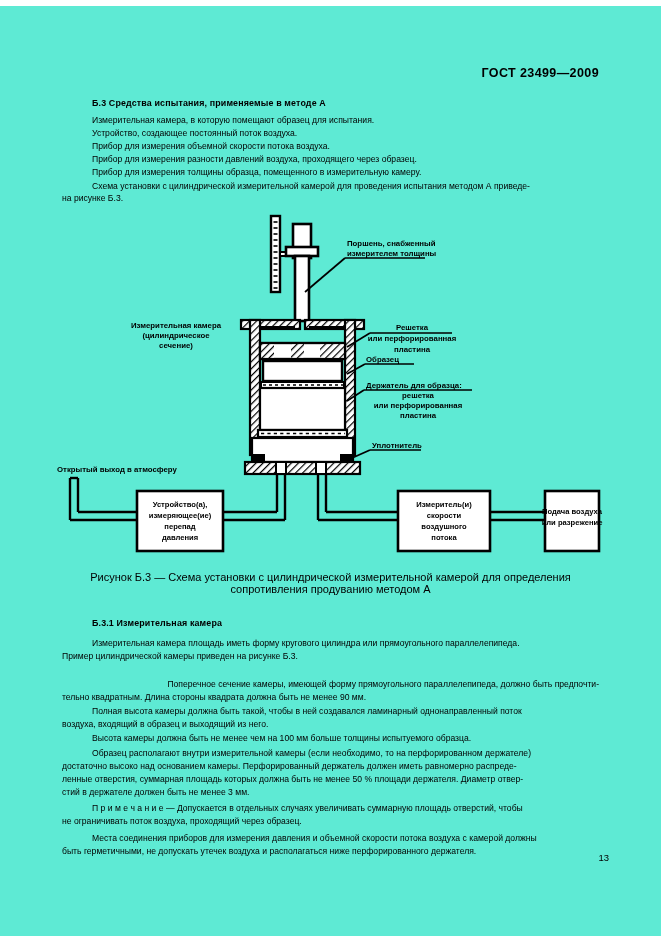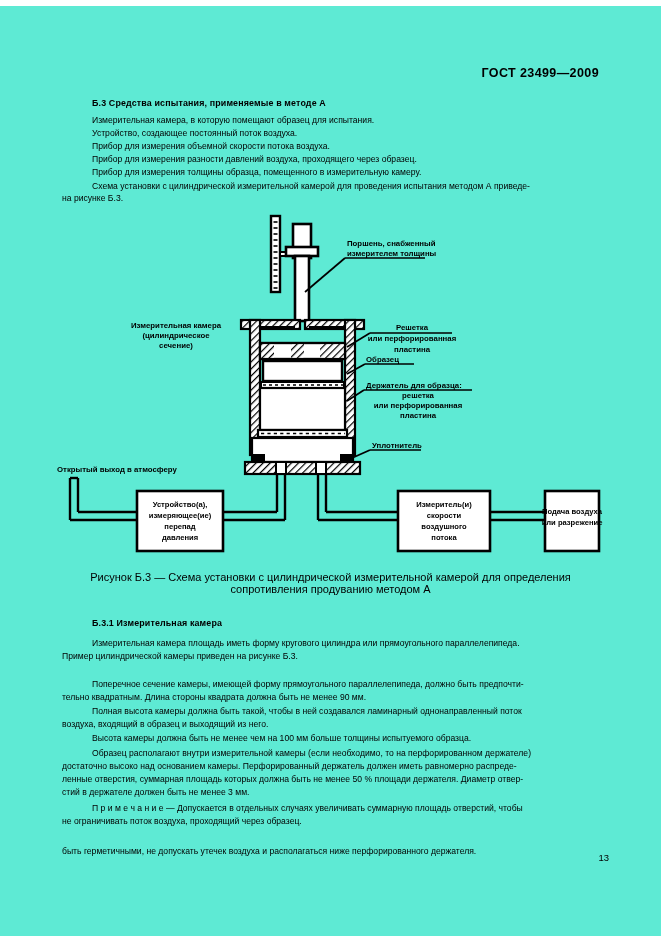--- a/index.html
+++ b/index.html
@@ -321,21 +321,21 @@
   <div class="sec-title" style="top:612px;">Б.3.1  Измерительная камера</div>
 
   <div class="p-line" style="top:631px;">
     <span class="ind">Измерительная  камера  площадь  иметь  форму  кругового  цилиндра  или  прямоугольного  параллелепипеда.</span>
   </div>
   <div class="p-line" style="top:644px;">
     <span>Пример цилиндрической камеры приведен на рисунке Б.3.</span>
   </div>
 
 
-  <div class="p-line" style="top:672px;">
+  <div class="p-line" style="top:672px;text-align:right;">
     <span class="ind">Поперечное сечение камеры, имеющей форму прямоугольного параллелепипеда, должно быть предпочти-</span>
   </div>
   <div class="p-line" style="top:685px;">
     <span>тельно квадратным. Длина стороны квадрата должна быть не менее 90 мм.</span>
   </div>
 
   <div class="p-line" style="top:699px;">
     <span class="ind">Полная высота камеры должна быть такой, чтобы в ней создавался ламинарный однонаправленный поток</span>
   </div>
   <div class="p-line" style="top:712px;">
@@ -359,19 +359,22 @@
     <span>стий в держателе должен быть не менее 3 мм.</span>
   </div>
 
   <div class="p-line" style="top:796px;">
     <span class="ind">П р и м е ч а н и е — Допускается в отдельных случаях увеличивать суммарную площадь отверстий, чтобы</span>
   </div>
   <div class="p-line" style="top:809px;">
     <span>не ограничивать поток воздуха, проходящий через образец.</span>
   </div>
 
+  <div class="p-line" style="top:826px;">
+    <span class="ind">Места соединения приборов для измерения давления и объемной скорости потока воздуха с камерой должны</span>
+  </div>
   <div class="p-line" style="top:839px;">
     <span>быть герметичными, не допускать утечек воздуха и располагаться ниже перфорированного держателя.</span>
   </div>
 
   <div class="page-num">13</div>
 
 </div>
 
 </body></html>

